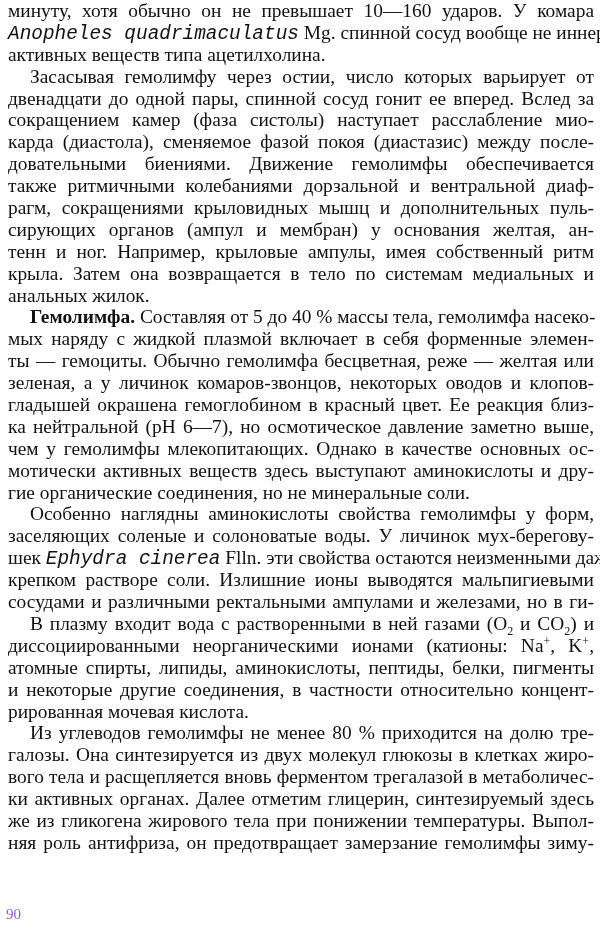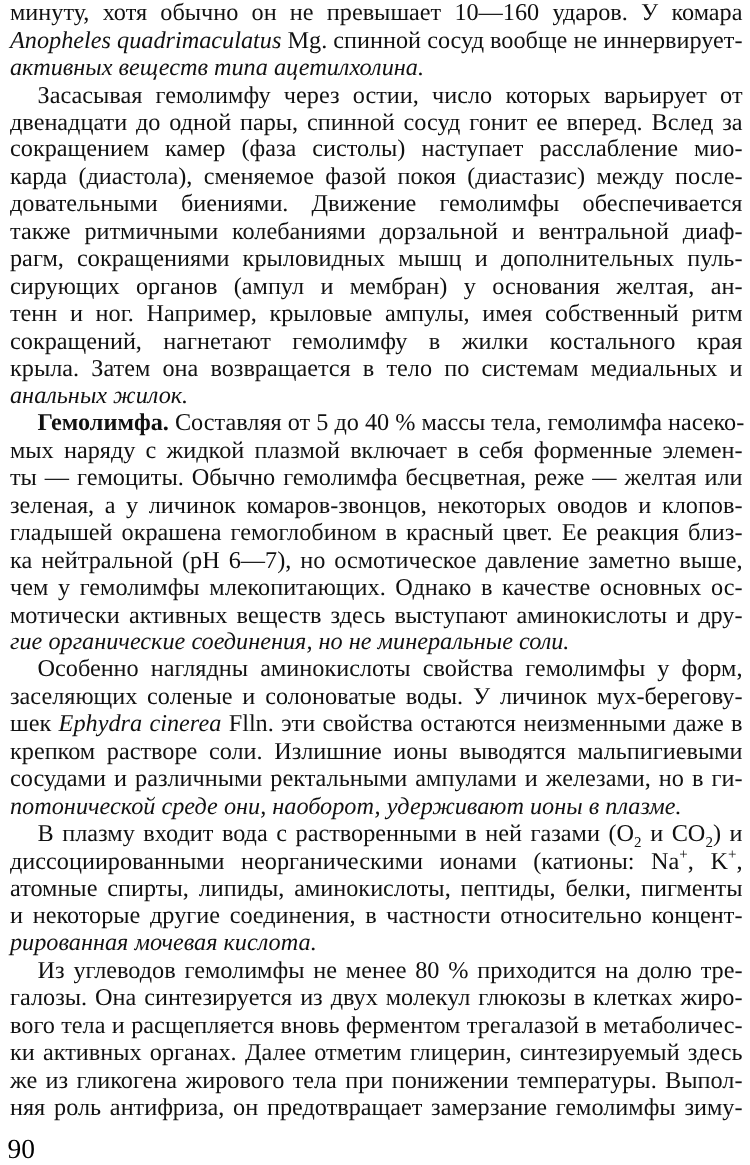--- a/index.html
+++ b/index.html
@@ -6,65 +6,63 @@
   body { width: 600px; height: 932px; overflow: hidden; position: relative; }
   .page {
     position: absolute; left: 8px; top: 0; width: 586px;
     font-family: "Liberation Serif", "DejaVu Serif", serif;
     font-size: 19.4px; line-height: 21.9px; color: #111111;
   }
   .line {
     display: block; height: 21.9px; white-space: nowrap;
     text-align: justify; text-align-last: justify; overflow: visible;
   }
-  .line.last { text-align-last: left; font-style: italic; }
+  .line.last { text-align-last: left; }
   .line.indent { padding-left: 22px; }
-  .it { font-style: italic; }
+  .it { font-style: italic; font-family: Liberation Mono, monospace; }
   .b { font-weight: bold; }
   sub, sup { font-size: 12px; line-height: 0; }
   .pagenum {
     position: absolute; left: 6px; top: 906px;
     font-family: "Liberation Serif", "DejaVu Serif", serif;
-    font-size: 22px; color: #000000;
+    font-size: 15px; color: #8b5cf6;
   }
 </style>
 </head>
 <body>
 
 <div class="page" id="page-body">
     <div class="line"><span>минуту, хотя обычно он не превышает 10—160 ударов. У комара</span></div>
     <div class="line"><span class="it">Anopheles quadrimaculatus</span><span> Mg. спинной сосуд вообще не иннервирует-</span></div>
     <div class="line last"><span>активных веществ типа ацетилхолина.</span></div>
     <div class="line indent"><span>Засасывая гемолимфу через остии, число которых варьирует от</span></div>
     <div class="line"><span>двенадцати до одной пары, спинной сосуд гонит ее вперед. Вслед за</span></div>
     <div class="line"><span>сокращением камер (фаза систолы) наступает расслабление мио-</span></div>
     <div class="line"><span>карда (диастола), сменяемое фазой покоя (диастазис) между после-</span></div>
     <div class="line"><span>довательными биениями. Движение гемолимфы обеспечивается</span></div>
     <div class="line"><span>также ритмичными колебаниями дорзальной и вентральной диаф-</span></div>
     <div class="line"><span>рагм, сокращениями крыловидных мышц и дополнительных пуль-</span></div>
     <div class="line"><span>сирующих органов (ампул и мембран) у основания желтая, ан-</span></div>
     <div class="line"><span>тенн и ног. Например, крыловые ампулы, имея собственный ритм</span></div>
-    <div class="line"><span>сокращений, нагнетают гемолимфу в жилки костального края</span></div>
     <div class="line"><span>крыла. Затем она возвращается в тело по системам медиальных и</span></div>
     <div class="line last"><span>анальных жилок.</span></div>
     <div class="line indent"><span class="b">Гемолимфа.</span><span> Составляя от 5 до 40 % массы тела, гемолимфа насеко-</span></div>
     <div class="line"><span>мых наряду с жидкой плазмой включает в себя форменные элемен-</span></div>
     <div class="line"><span>ты — гемоциты. Обычно гемолимфа бесцветная, реже — желтая или</span></div>
     <div class="line"><span>зеленая, а у личинок комаров-звонцов, некоторых оводов и клопов-</span></div>
     <div class="line"><span>гладышей окрашена гемоглобином в красный цвет. Ее реакция близ-</span></div>
     <div class="line"><span>ка нейтральной (рН 6—7), но осмотическое давление заметно выше,</span></div>
     <div class="line"><span>чем у гемолимфы млекопитающих. Однако в качестве основных ос-</span></div>
     <div class="line"><span>мотически активных веществ здесь выступают аминокислоты и дру-</span></div>
     <div class="line last"><span>гие органические соединения, но не минеральные соли.</span></div>
     <div class="line indent"><span>Особенно наглядны аминокислоты свойства гемолимфы у форм,</span></div>
     <div class="line"><span>заселяющих соленые и солоноватые воды. У личинок мух-берегову-</span></div>
     <div class="line"><span>шек </span><span class="it">Ephydra cinerea</span><span> Flln. эти свойства остаются неизменными даже в</span></div>
     <div class="line"><span>крепком растворе соли. Излишние ионы выводятся мальпигиевыми</span></div>
     <div class="line"><span>сосудами и различными ректальными ампулами и железами, но в ги-</span></div>
-    <div class="line last"><span>потонической среде они, наоборот, удерживают ионы в плазме.</span></div>
     <div class="line indent"><span>В плазму входит вода с растворенными в ней газами (O</span><sub>2</sub><span> и CO</span><sub>2</sub><span>) и</span></div>
     <div class="line"><span>диссоциированными неорганическими ионами (катионы: Na</span><sup>+</sup><span>, K</span><sup>+</sup><span>,</span></div>
     <div class="line"><span>атомные спирты, липиды, аминокислоты, пептиды, белки, пигменты</span></div>
     <div class="line"><span>и некоторые другие соединения, в частности относительно концент-</span></div>
     <div class="line last"><span>рированная мочевая кислота.</span></div>
     <div class="line indent"><span>Из углеводов гемолимфы не менее 80 % приходится на долю тре-</span></div>
     <div class="line"><span>галозы. Она синтезируется из двух молекул глюкозы в клетках жиро-</span></div>
     <div class="line"><span>вого тела и расщепляется вновь ферментом трегалазой в метаболичес-</span></div>
     <div class="line"><span>ки активных органах. Далее отметим глицерин, синтезируемый здесь</span></div>
     <div class="line"><span>же из гликогена жирового тела при понижении температуры. Выпол-</span></div>

